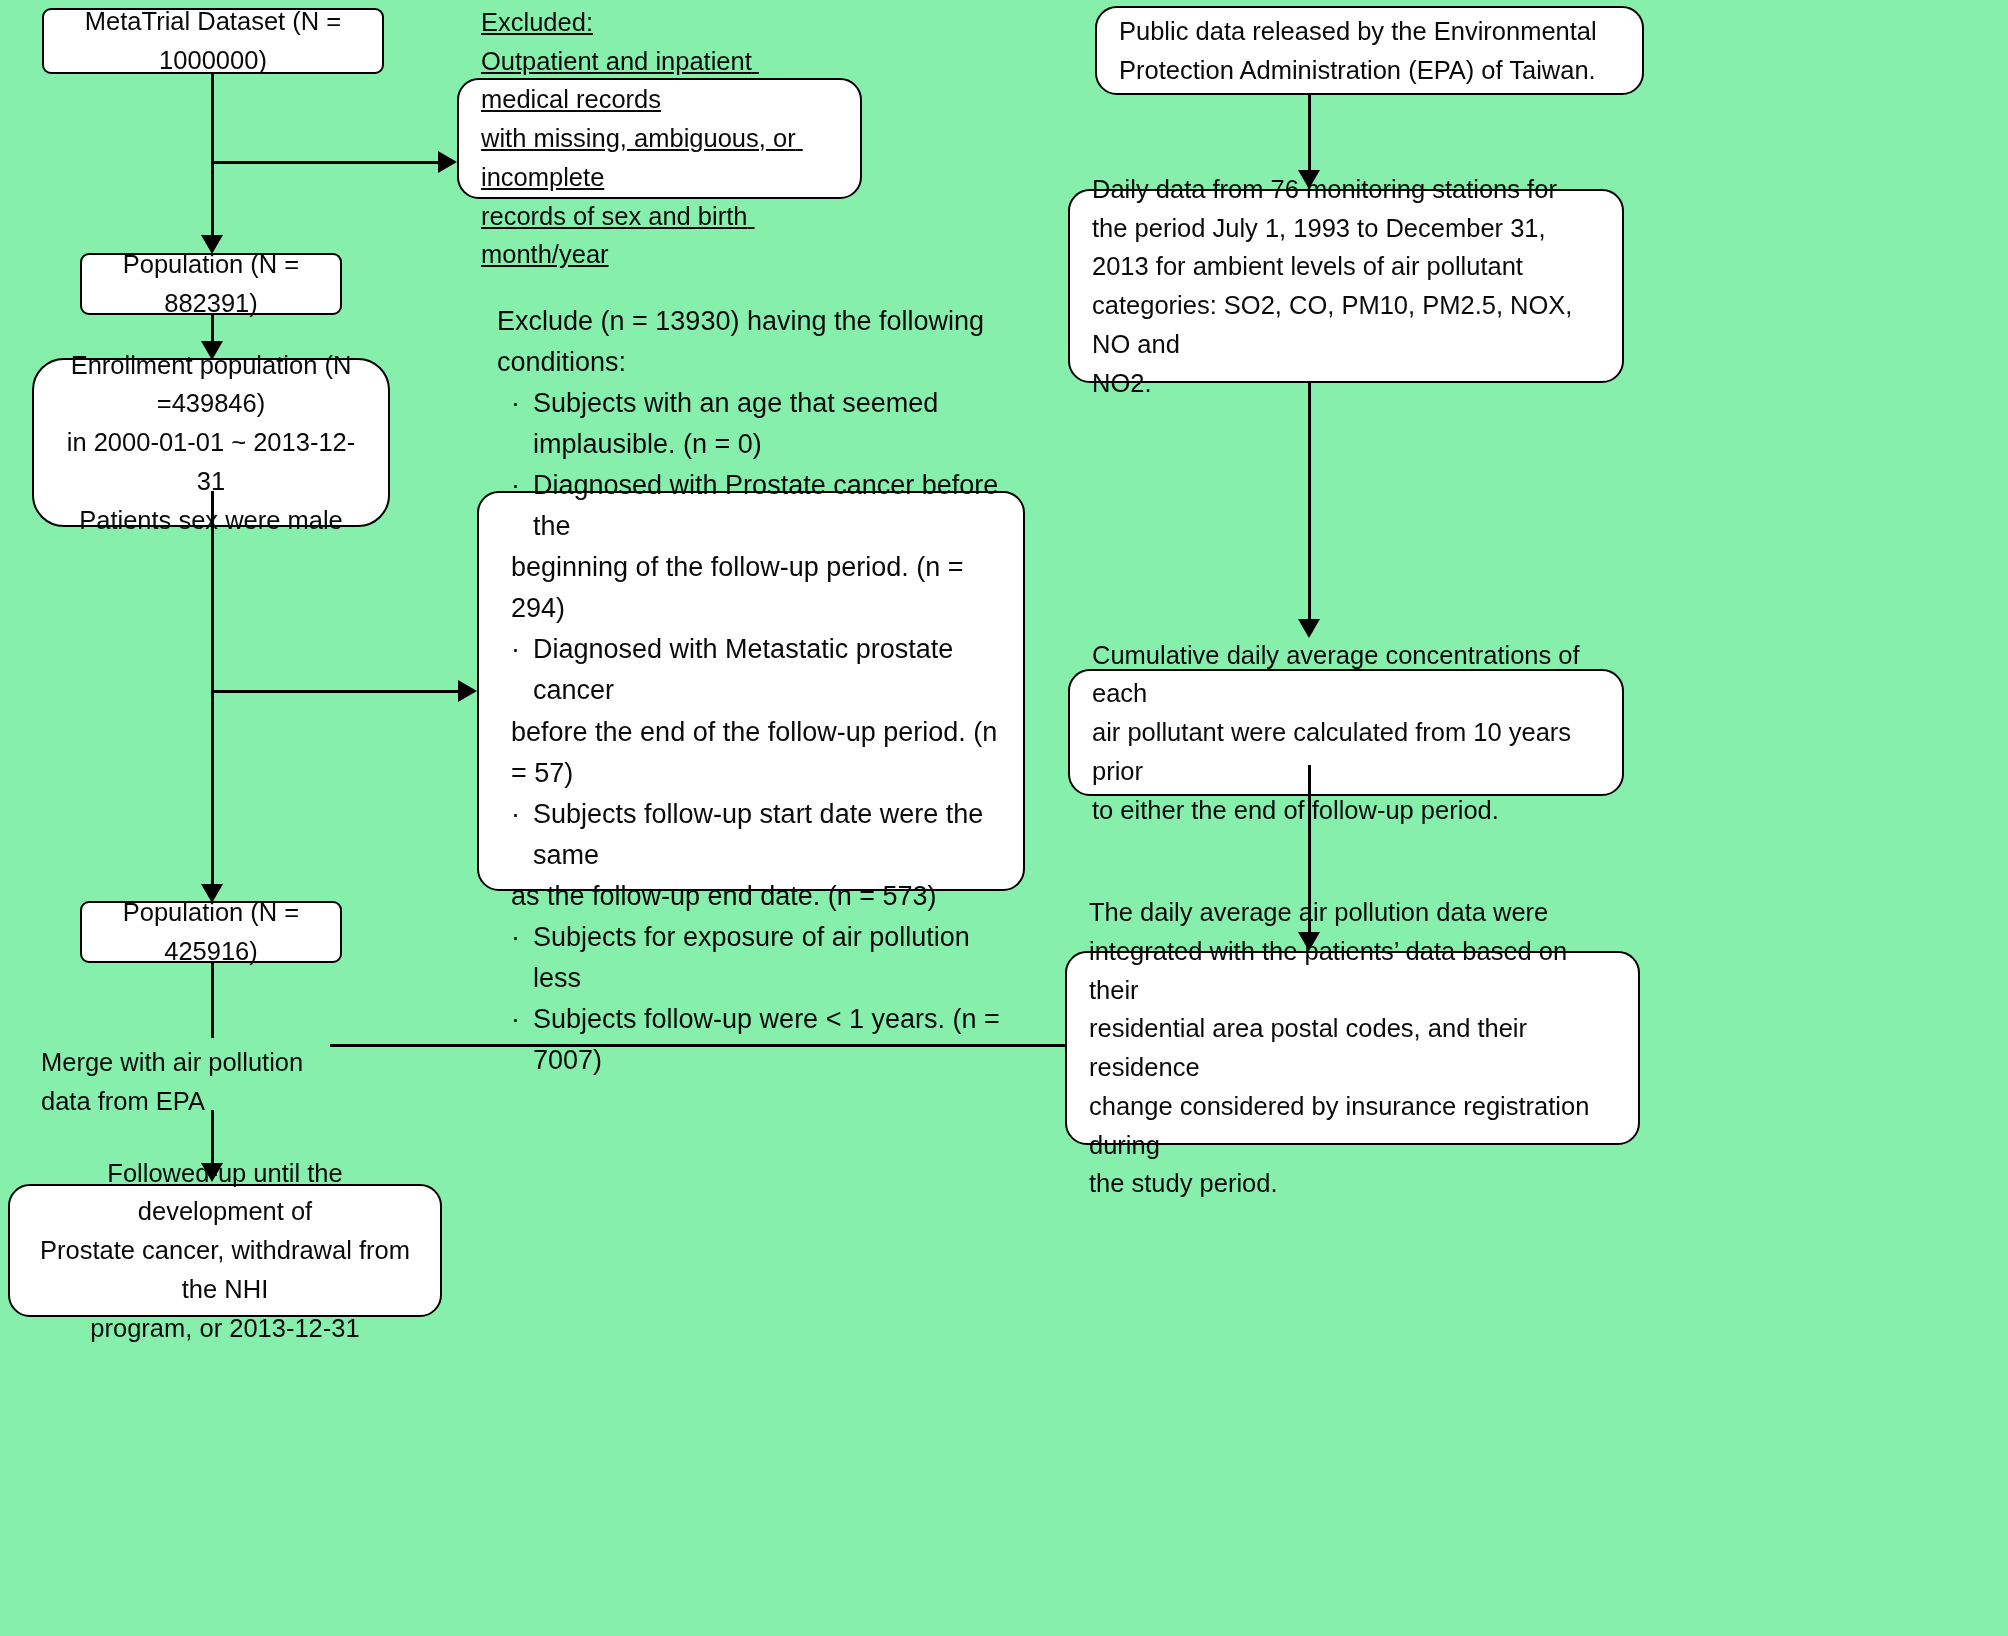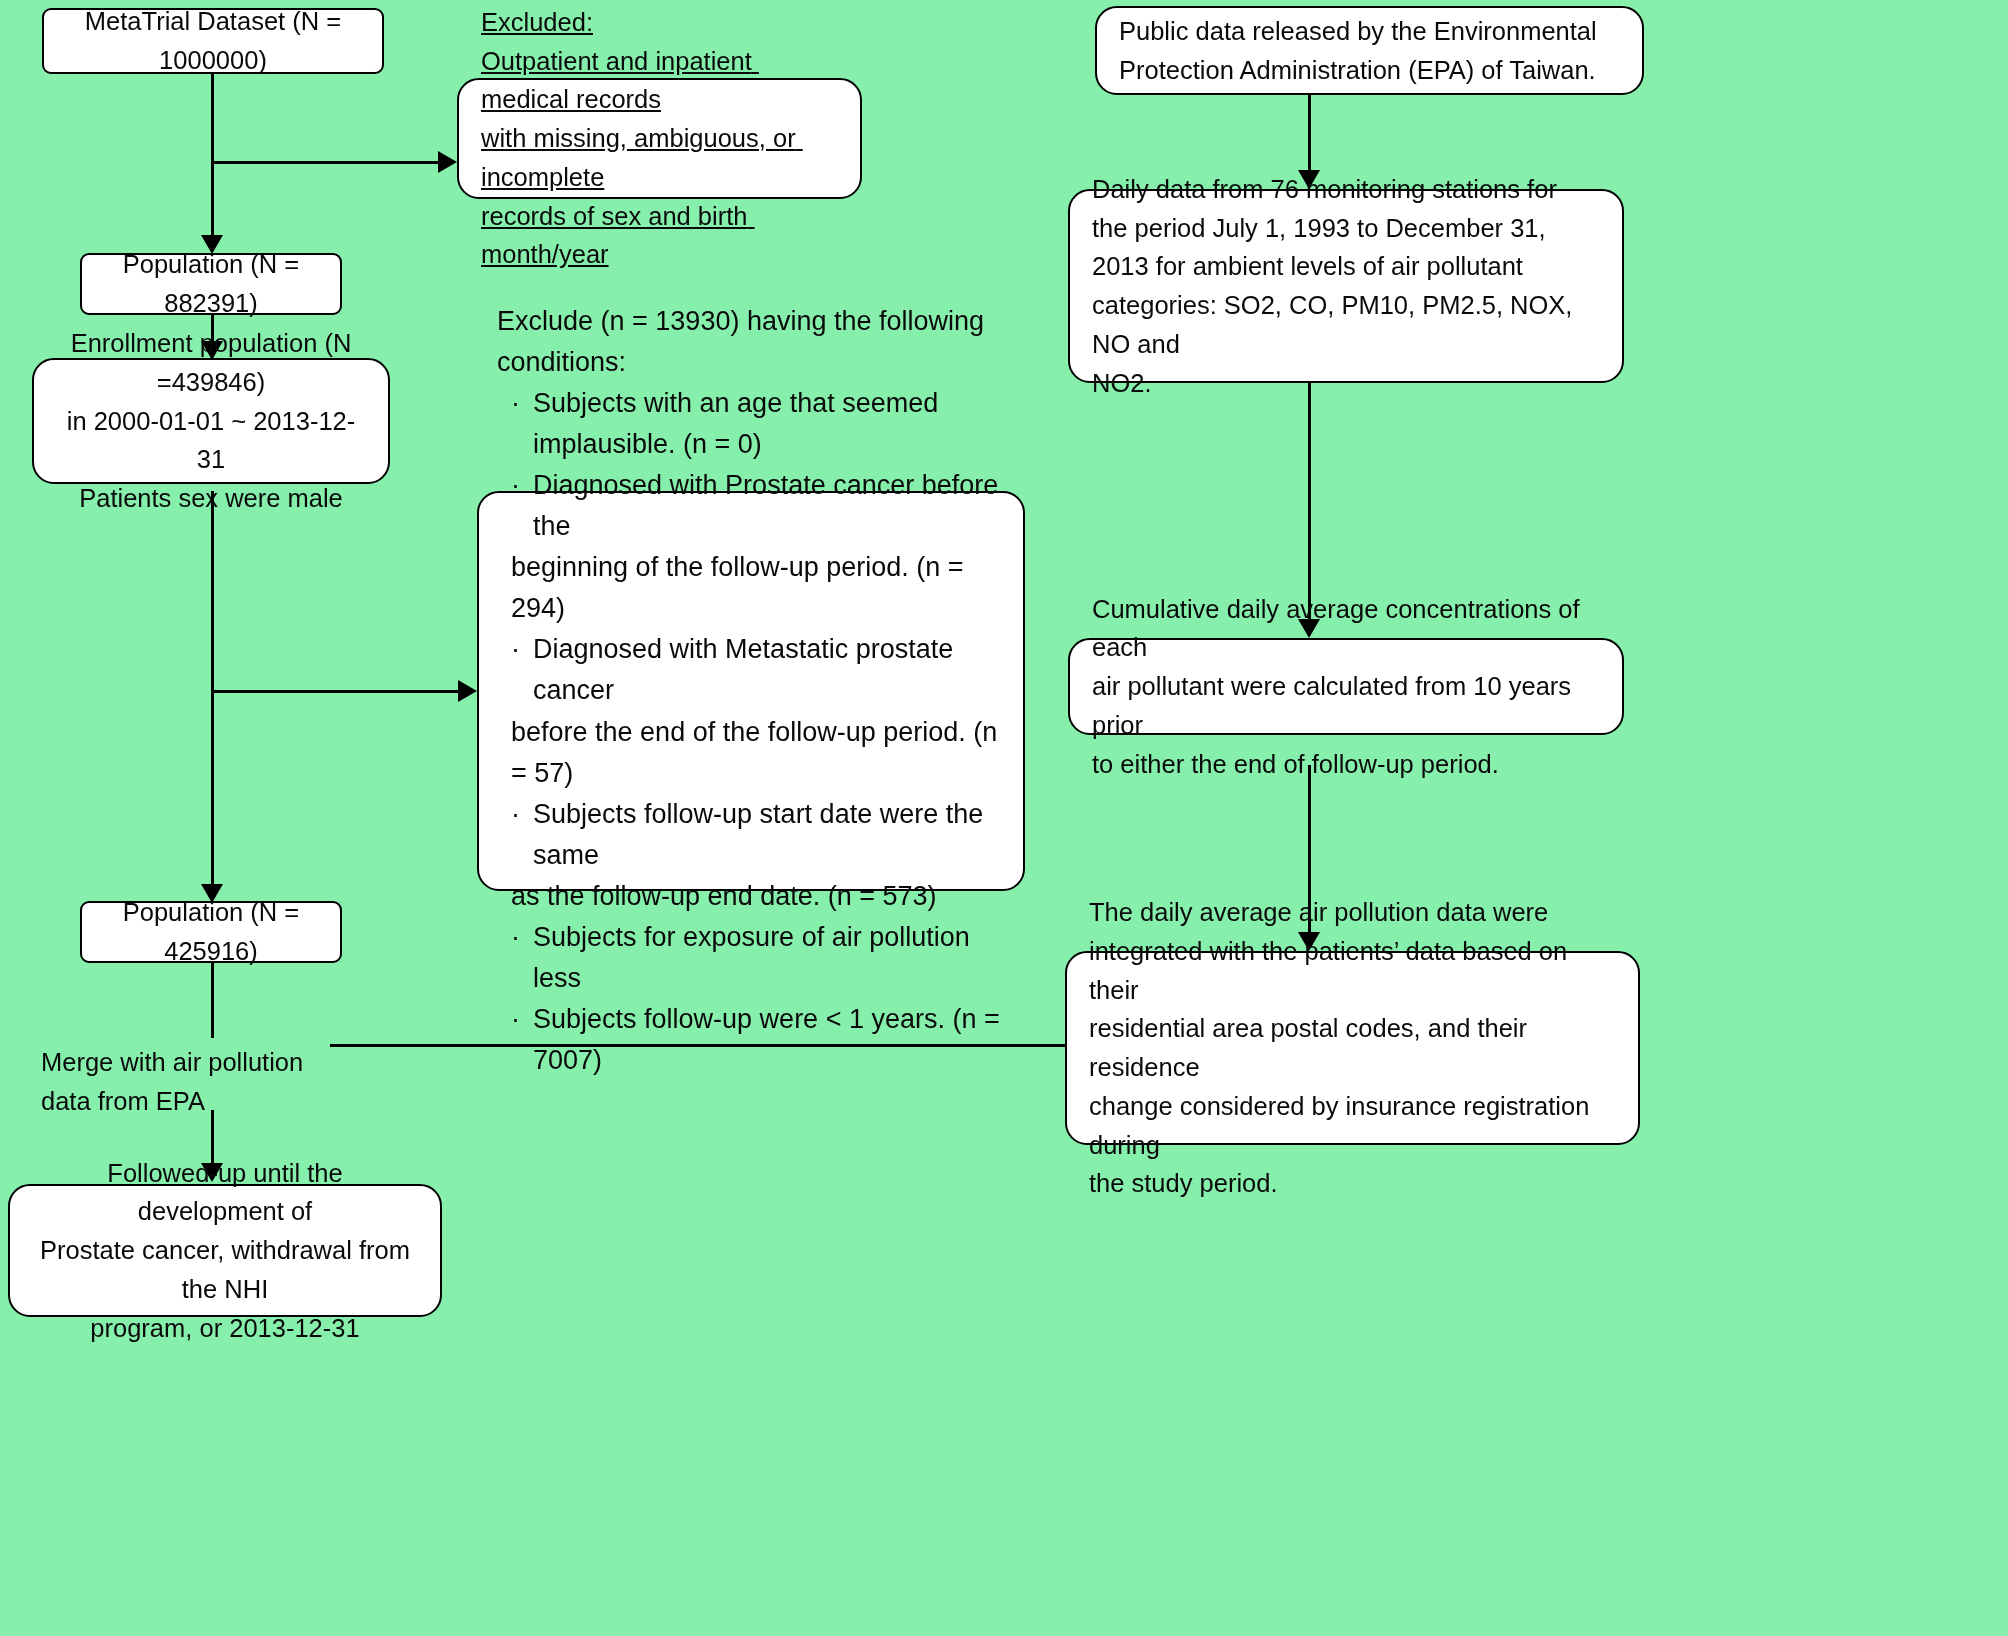--- a/index.html
+++ b/index.html
@@ -106,21 +106,21 @@
     </div>
   </div>
 
   <div class="node sq center" style="left:80px; top:253px; width:262px; height:62px;">
     <div class="pad"><span class="line">Population (N = 882391)</span></div>
   </div>
 
   <div class="edge v" style="left:211px; top:315px; height:29px;"></div>
   <div class="arrow down" style="left:201px; top:341px;"></div>
 
-  <div class="node rounded center" style="left:32px; top:358px; width:358px; height:126px;">
+  <div class="node rounded center" style="left:32px; top:358px; width:358px; height:169px;border-radius:32px;">
     <div class="pad">
       <span class="line">Enrollment population (N =439846)</span><br>
       <span class="line">in 2000-01-01 ~ 2013-12-31</span><br>
       <span class="line">Patients sex were male</span>
     </div>
   </div>
 
   <div class="edge v" style="left:211px; top:491px; height:396px;"></div>
   <div class="arrow down" style="left:201px; top:884px;"></div>
 
@@ -202,21 +202,21 @@
       <span class="line">the period July 1, 1993 to December 31,</span><br>
       <span class="line">2013 for ambient levels of air pollutant</span><br>
       <span class="line">categories: SO2, CO, PM10, PM2.5, NOX, NO and</span><br>
       <span class="line">NO2.</span>
     </div>
   </div>
 
   <div class="edge v" style="left:1308px; top:383px; height:239px;"></div>
   <div class="arrow down" style="left:1298px; top:619px;"></div>
 
-  <div class="node rounded left" style="left:1068px; top:638px; width:556px; height:97px;">
+  <div class="node rounded left" style="left:1068px; top:669px; width:556px; height:127px;">
     <div class="pad">
       <span class="line">Cumulative daily average concentrations of each</span><br>
       <span class="line">air pollutant were calculated from 10 years prior</span><br>
       <span class="line">to either the end of follow-up period.</span>
     </div>
   </div>
 
   <div class="edge v" style="left:1308px; top:765px; height:170px;"></div>
   <div class="arrow down" style="left:1298px; top:932px;"></div>
 

